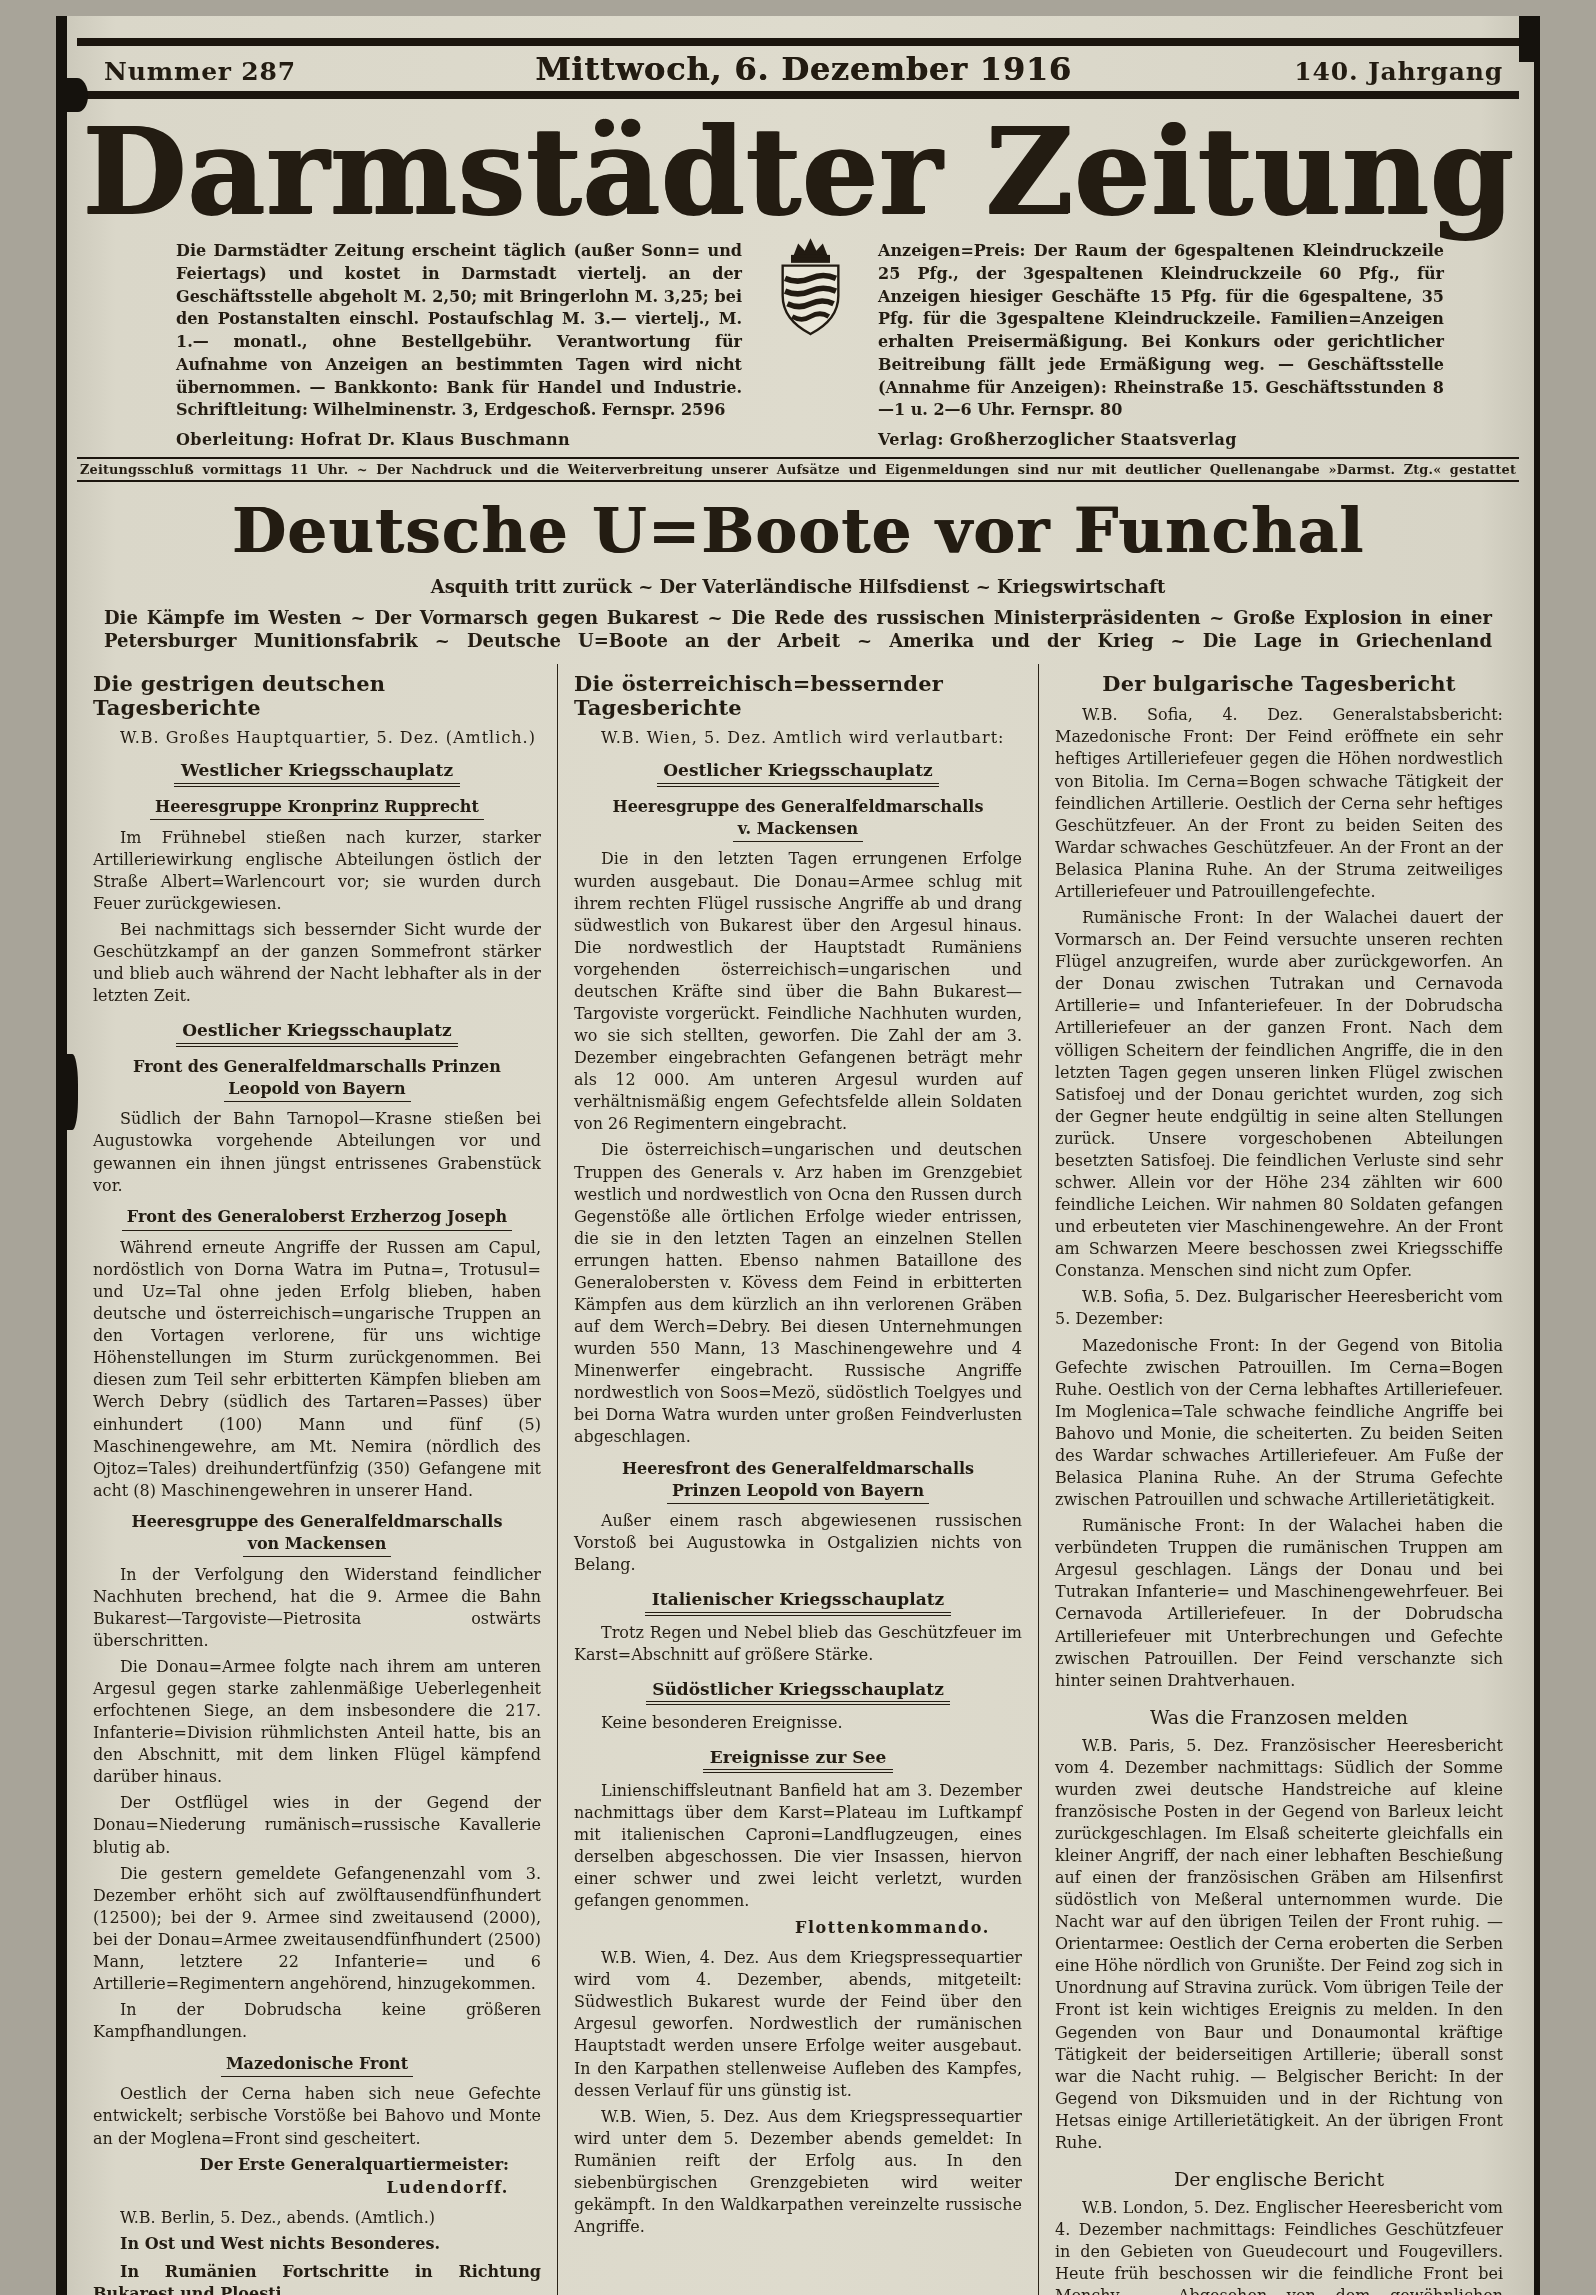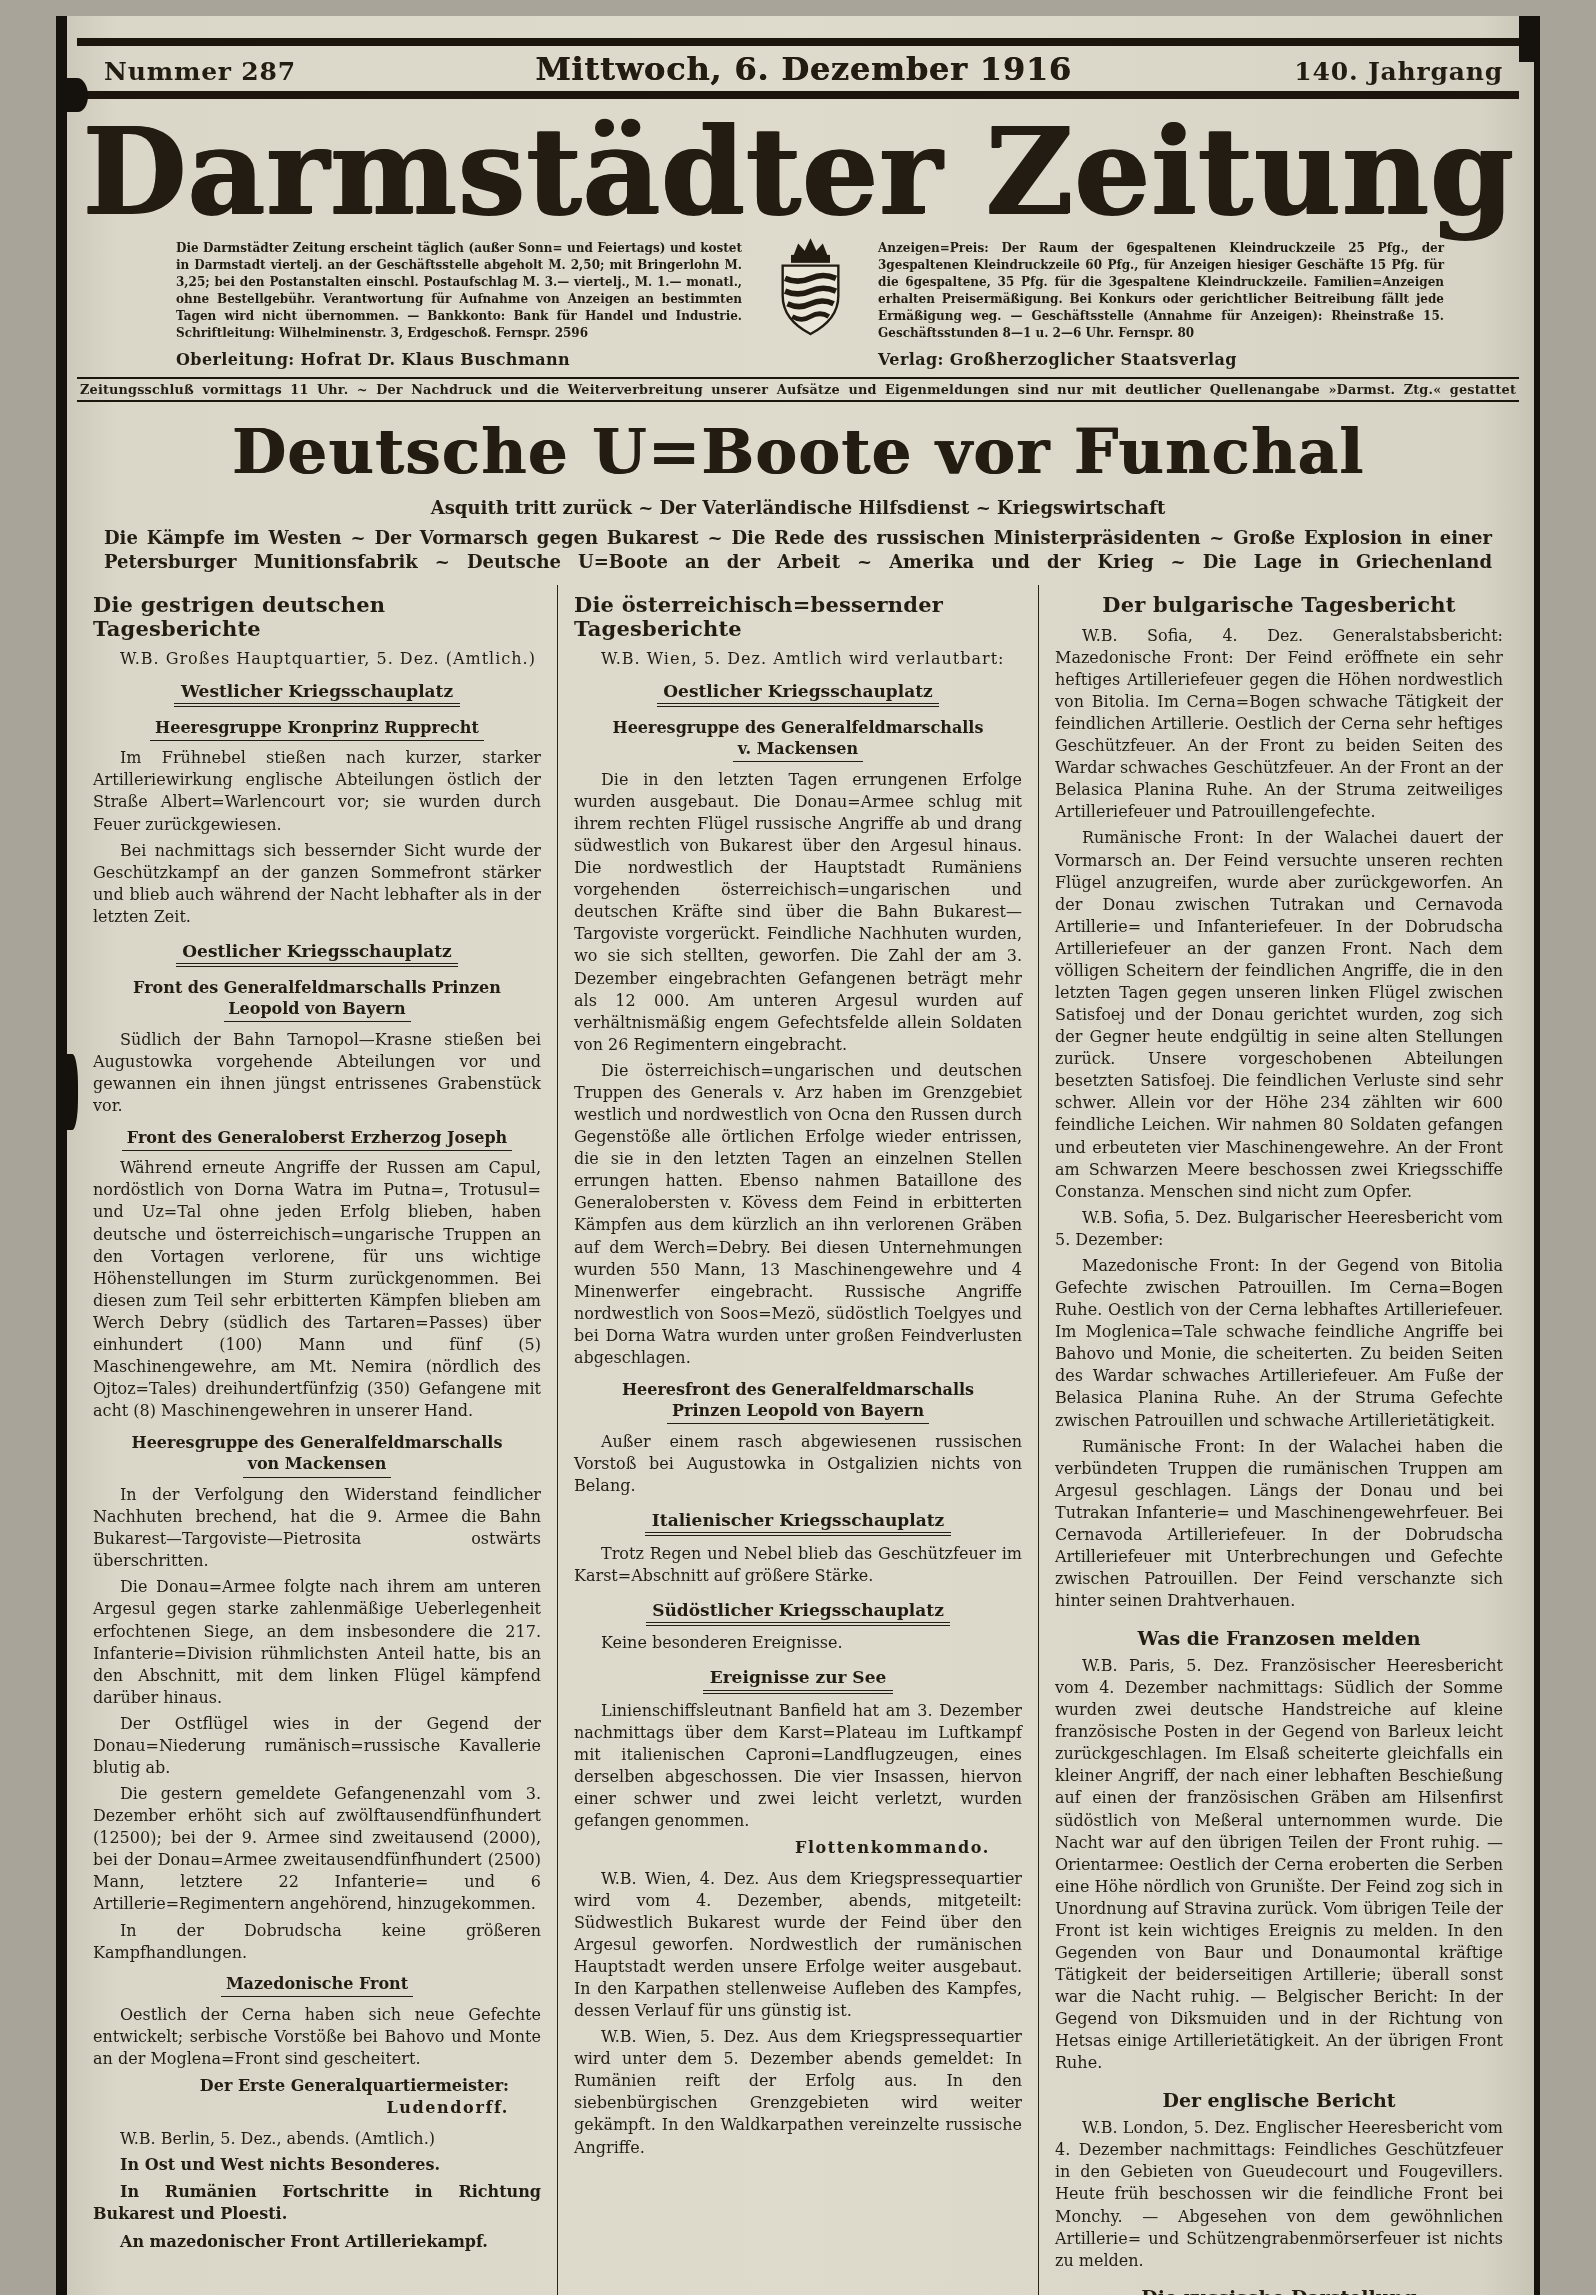--- a/index.html
+++ b/index.html
@@ -35,21 +35,21 @@
   .masthead {
     text-align:center;
     font-size:120px; line-height:1.02; font-weight:bold;
     letter-spacing:0.8px;
     margin:11.2px 0 3.2px;
     text-shadow:1.6px 0 0 currentColor, 0 0.8px 0 currentColor;
   }
 
   .imprint { display:flex; align-items:flex-start; gap:21px; padding:4.8px 96px 0 120px; }
   .imprint-side { flex:1 1 0; }
-  .imprint-text { font-size:12px; line-height:1.42; font-weight:600; text-align:justify; }
+  .imprint-text { font-size:16px; line-height:1.42; font-weight:600; text-align:justify; }
   .chief-line { font-weight:bold; font-size:16px; margin-top:8px; letter-spacing:0.4px; }
   .crest-box { width:94px; flex:0 0 94px; display:flex; justify-content:center; margin-top:-3.2px; }
 
   .thin-rule { height:1.6px; background:#1b150e; margin:8px 21px 0; }
   .notice {
     font-size:12.8px; font-weight:600; letter-spacing:0.2px;
     padding:3.2px 24px; text-align:justify; text-align-last:justify;
   }
   .thin-rule.below { margin-top:0; }
 
@@ -63,21 +63,21 @@
     margin:0 27px 1.6px; text-align:justify; text-align-last:justify;
   }
   .subhead.centered { text-align:center; text-align-last:center; margin-bottom:6.4px; }
 
   .columns { display:flex; flex:1 1 0; min-height:0; margin-top:9.6px; padding:0 21px; }
   .col { flex:1 1 0; padding:0 16px; overflow:hidden; }
   .col + .col { border-left:1.6px solid #2a2318; }
 
   .col-title { font-size:21px; font-weight:bold; margin:8px 0 8px; letter-spacing:0.2px; line-height:1.15; }
   .col-title.center { text-align:center; }
-  .col-head { text-align:center; font-weight:bold; font-size:19px; margin:14.4px 0 6.4px; }
+  .col-head { text-align:center; font-weight:normal; font-size:19px; margin:14.4px 0 6.4px; }
 
   .kicker { text-align:center; font-weight:bold; font-size:17px; margin:12.8px 0 6.4px; }
   .kicker span { display:inline-block; border-bottom:4.8px double #231c12; padding:0 6.4px 2.4px; }
   .kicker2 { text-align:center; font-weight:bold; font-size:16px; margin:9.6px 0 6.4px; line-height:1.35; }
   .kicker2 span { display:inline-block; padding:0 4.8px; }
   .kicker2 span:last-of-type { border-bottom:1.6px solid #231c12; padding-bottom:1.6px; }
 
   .dateline { font-size:16px; letter-spacing:1px; margin:6.4px 0 4.8px; text-indent:27px; }
   .para { font-size:16px; line-height:1.38; text-align:justify; text-indent:27px; margin:0 0 4px; hyphens:auto; }
   .para.bold-para { font-weight:bold; margin-bottom:5.6px; }

